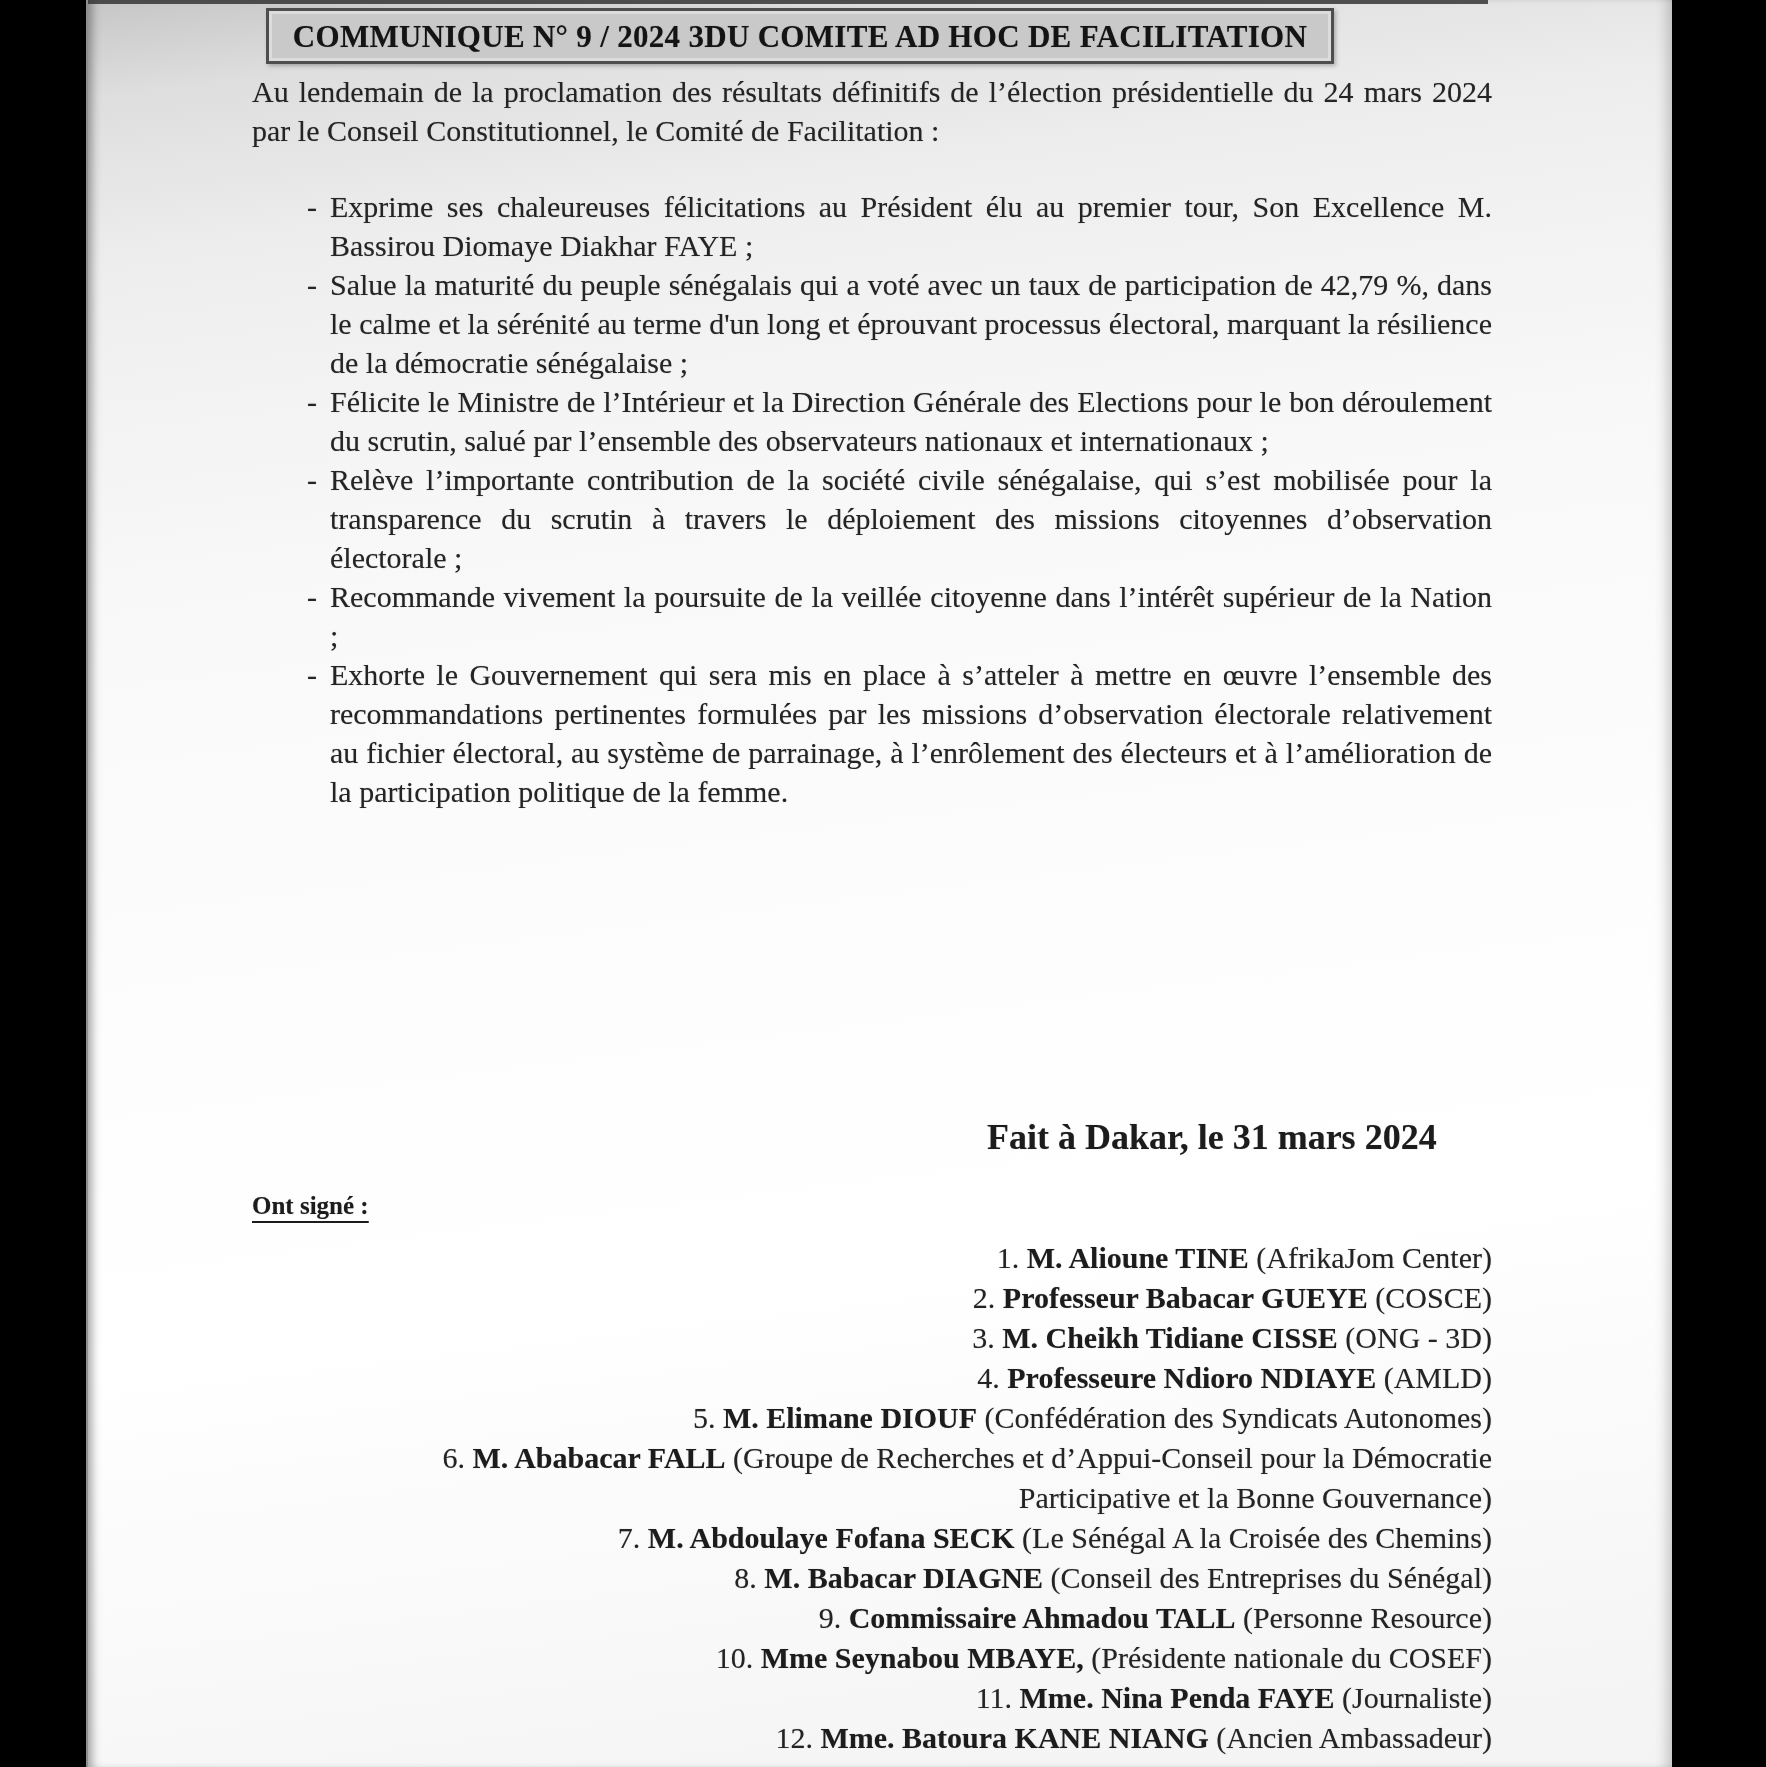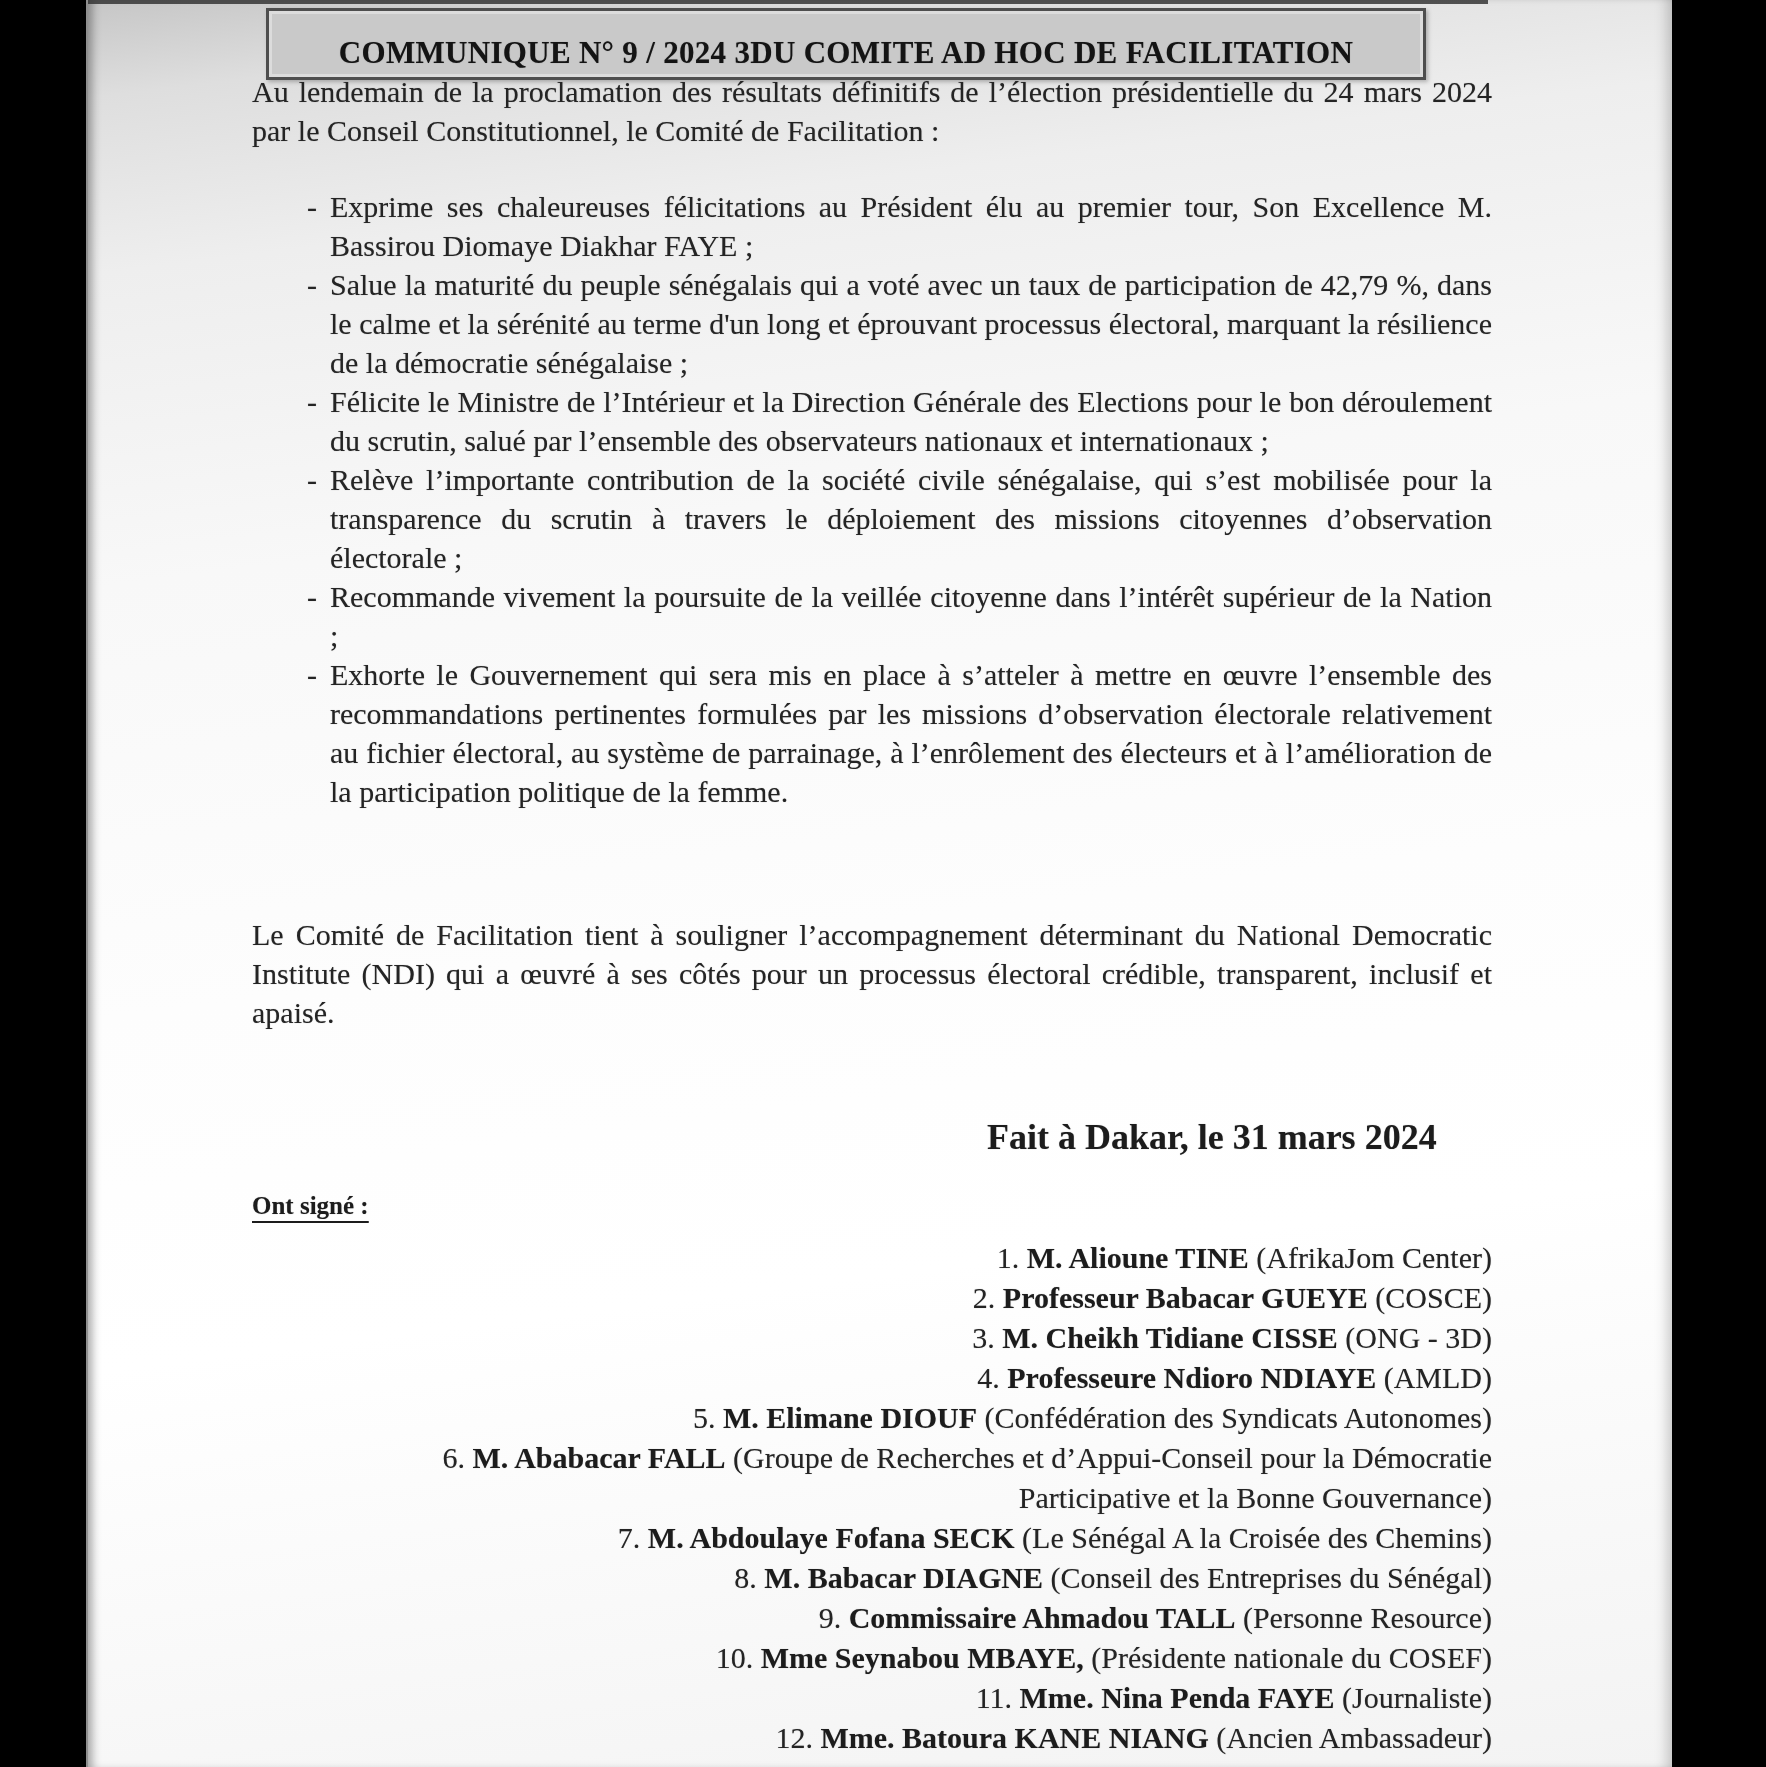--- a/index.html
+++ b/index.html
@@ -26,25 +26,25 @@
     background:#363636; opacity:.85;
   }
 
   .content {
     position:absolute; left:164px; top:0; width:1240px; height:1767px;
     color:#242424; font-size:30px; line-height:39px;
     text-shadow:0 0 1px rgba(30,30,30,0.35);
   }
 
   .title-box {
-    position:absolute; top:8px; left:14px; width:1160px; box-sizing:border-box;
+    position:absolute; top:8px; left:14px; width:1068px; box-sizing:border-box;
     background:#c9c9c9;
     border:3px solid #4e4e4e;
     box-shadow: inset 0 0 0 3px #dcdcdc, 2px 2px 4px rgba(0,0,0,0.25);
-    text-align:center; padding:22px 4px 5px 4px;
+    text-align:center; padding:6px 4px 5px 4px;
   }
   .title-box .title-text {
     font-weight:bold; font-size:31px; letter-spacing:.3px; color:#141414;
     white-space:nowrap;
   }
 
   .intro   { position:absolute; top:72px;  left:0; width:1240px; text-align:justify; margin:0; }
   .closing { position:absolute; top:915px; left:0; width:1240px; text-align:justify; margin:0; }
 
   .bullets { position:absolute; top:187px; left:0; width:1240px; }
@@ -102,21 +102,20 @@
         <div class="bullet">
           <span class="dash">-</span>
           <p>Recommande vivement la poursuite de la veillée citoyenne dans l’intérêt supérieur de la Nation ;</p>
         </div>
         <div class="bullet">
           <span class="dash">-</span>
           <p>Exhorte le Gouvernement qui sera mis en place à s’atteler à mettre en œuvre l’ensemble des recommandations pertinentes formulées par les missions d’observation électorale relativement au fichier électoral, au système de parrainage, à l’enrôlement des électeurs et à l’amélioration de la participation politique de la femme.</p>
         </div>
       </div>
 
-      <p class="closing">Le Comité de Facilitation tient à souligner l’accompagnement déterminant du National Democratic Institute (NDI) qui a œuvré à ses côtés pour un processus électoral crédible, transparent, inclusif et apaisé.</p>
 
       <div class="dateline">Fait à Dakar, le 31 mars 2024</div>
 
       <div class="signed-heading">Ont signé :</div>
 
       <div class="sigs">
         <div class="sig">
           <span class="num">1.</span>
           <span class="name">M. Alioune TINE</span>
           <span class="org">(AfrikaJom Center)</span>

